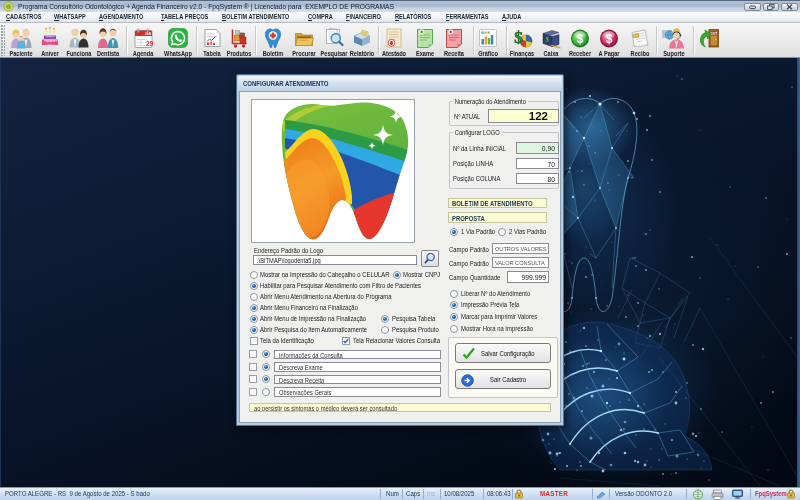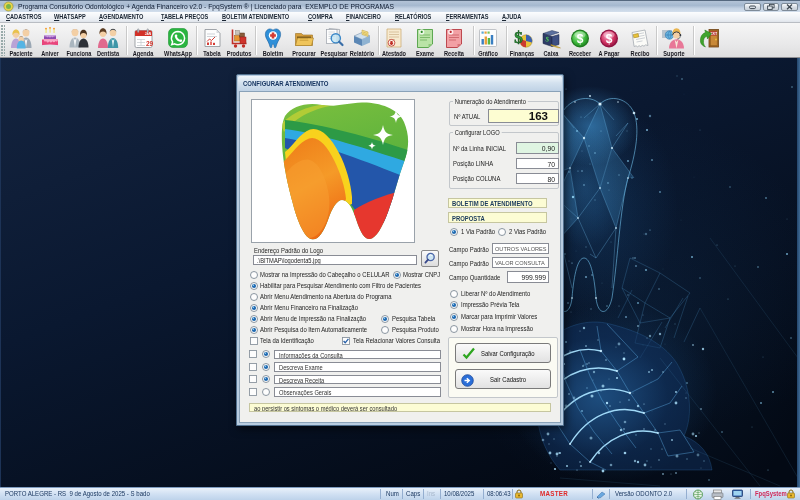--- a/index.html
+++ b/index.html
@@ -978,21 +978,21 @@
     <rect x="0.5" y="0.5" width="7" height="7" fill="#fdfdfd" stroke="#8a949e" stroke-width="0.9"></rect>
   </svg>
 <svg class="abs" style="left:261.7px;top:387.7px" width="8" height="8" viewBox="0 0 8 8">
     <circle cx="4" cy="4" r="3.5" fill="#fdfdfd" stroke="#7e8a96" stroke-width="0.9"></circle>
   </svg>
 <div class="inp" style="left:274px;top:387px;width:167px;height:9.8px;font-size:6.6px;color:#333;padding:1.3px 0 0 4px;"><span class="cx">Observações Gerais</span></div>
 <div class="ylw" style="left:249px;top:402.5px;width:302px;height:9.5px;font-size:6.6px;color:#333;padding:1.3px 0 0 4px;"><span class="cx">ao persistir os sintomas o médico deverá ser consultado</span></div>
 <div class="abs" style="left:449px;top:101px;width:110px;height:25px;border:1px solid #c3c7cb;border-radius:2px;box-sizing:border-box;"></div>
 <span class="lbl cx" style="left:453px;top:97.5px;font-size:6.6px;color:#1c1c1c;background:#f0f0ee;padding:0 2px;">Numeração do Atendimento</span>
 <span class="lbl cx" style="left:454px;top:112.5px;font-size:6.8px;color:#1c1c1c;font-weight:normal;letter-spacing:0px;">Nº ATUAL</span>
-<div class="inp" style="left:488px;top:108.5px;width:71px;height:14px;background:#fdfdd2;font-size:11.5px;font-weight:700;color:#111;text-align:right;padding:0.5px 10px 0 0;box-sizing:border-box;">163</div>
+<div class="inp" style="left:488px;top:108.5px;width:71px;height:14px;background:#fdfdd2;font-size:11.5px;font-weight:700;color:#111;text-align:right;padding:0.5px 10px 0 0;box-sizing:border-box;">122</div>
 <div class="abs" style="left:449px;top:132px;width:110px;height:57px;border:1px solid #c3c7cb;border-radius:2px;box-sizing:border-box;"></div>
 <span class="lbl cx" style="left:453px;top:128.5px;font-size:6.6px;color:#1c1c1c;background:#f0f0ee;padding:0 2px;">Configurar LOGO</span>
 <span class="lbl cx" style="left:452.5px;top:145px;font-size:6.8px;color:#1c1c1c;font-weight:normal;letter-spacing:0px;">Nº da Linha INICIAL</span>
 <div class="inp" style="left:516px;top:142px;width:43px;height:11.5px;background:#dff5e2;font-size:6.8px;color:#222;text-align:right;padding:2px 3px 0 0;box-sizing:border-box;">0,90</div>
 <span class="lbl cx" style="left:452.5px;top:160px;font-size:6.8px;color:#1c1c1c;font-weight:normal;letter-spacing:0px;">Posição LINHA</span>
 <div class="inp" style="left:516px;top:157.5px;width:43px;height:11.5px;font-size:6.8px;color:#222;text-align:right;padding:2px 3px 0 0;box-sizing:border-box;">70</div>
 <span class="lbl cx" style="left:452.5px;top:174.5px;font-size:6.8px;color:#1c1c1c;font-weight:normal;letter-spacing:0px;">Posição COLUNA</span>
 <div class="inp" style="left:516px;top:172.5px;width:43px;height:11.5px;font-size:6.8px;color:#222;text-align:right;padding:2px 3px 0 0;box-sizing:border-box;">80</div>
 <div class="ylw" style="left:448px;top:197.5px;width:99px;height:10.5px;font-size:6.8px;font-weight:700;color:#1a3a5c;padding:1.5px 0 0 3px;"><span class="cx">BOLETIM DE ATENDIMENTO</span></div>
 <div class="ylw" style="left:448px;top:212px;width:99px;height:10.5px;font-size:6.8px;font-weight:700;color:#1a3a5c;padding:1.5px 0 0 3px;"><span class="cx">PROPOSTA</span></div>

